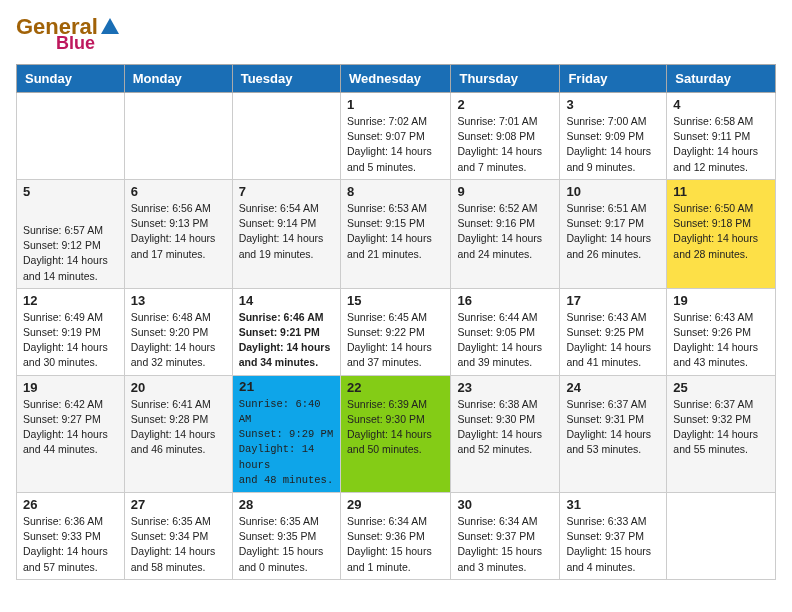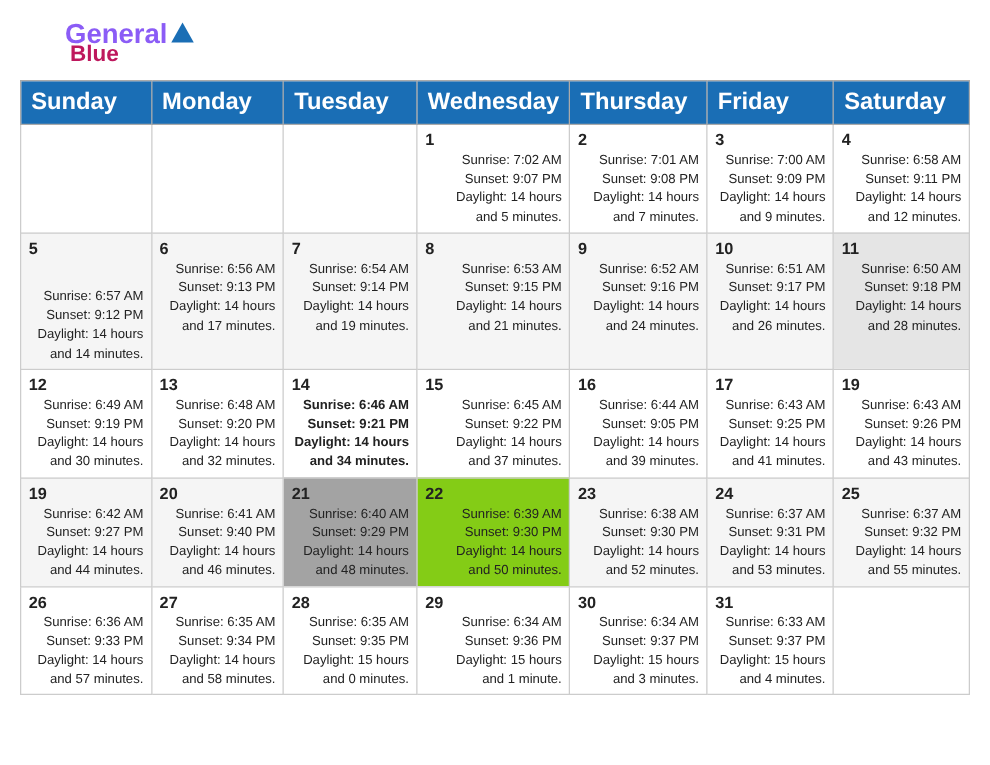--- a/index.html
+++ b/index.html
@@ -33,21 +33,21 @@
       font-size: 16px;
       color: #444;
     }
     .calendar {
       width: 100%;
       border-collapse: collapse;
     }
     .calendar th {
       background: #1a6eb5;
       color: #fff;
-      font-size: 19px;
+      font-size: 13px;
       font-weight: bold;
       text-align: left;
       padding: 6px 8px;
       border: 1px solid #aaa;
     }
     .calendar td {
       vertical-align: top;
       border: 1px solid #ccc;
       padding: 4px 6px;
       width: 113px;
@@ -59,33 +59,32 @@
     .calendar tr:nth-child(even) td {
       background: #f5f5f5;
     }
     .day-num {
       font-size: 13px;
       font-weight: bold;
       margin-bottom: 2px;
     }
     .day-info {
       line-height: 1.45;
-      text-align: right;
     }
     .empty-cell {
       background: #fff !important;
     }
   </style>
 </head>
 <body>
 
 <div class="header">
   <div class="logo">
     <div style="display:flex;align-items:center;">
-      <span style="font-size:22px;font-weight:bold;color:#8b5cf6;margin-left:36px;">General</span>
+      <span style="font-size:22px;font-weight:bold;color:#a16207;">General</span>
       <span style="display:inline-block;width:0;height:0;border-left:9px solid transparent;border-right:9px solid transparent;border-bottom:16px solid #1a6eb5;margin-left:3px;margin-bottom:2px;"></span>
     </div>
     <span style="font-size:18px;font-weight:bold;color:#be185d;margin-top:-4px;margin-left:40px;">Blue</span>
   </div>
   <div class="title-block">
     <div class="month-year"></div>
     <div class="location"></div>
   </div>
 </div>
 
@@ -171,21 +170,21 @@
 Daylight: 14 hours
 and 24 minutes.</div>
         </td>
         <td style="background: rgb(245, 245, 245);">
           <div class="day-num">10</div>
           <div class="day-info" style="white-space: pre-line;">Sunrise: 6:51 AM
 Sunset: 9:17 PM
 Daylight: 14 hours
 and 26 minutes.</div>
         </td>
-        <td style="background: #e5e5e5;">
+        <td style="background: #fde047;">
           <div class="day-num">11</div>
           <div class="day-info" style="white-space: pre-line;">Sunrise: 6:50 AM
 Sunset: 9:18 PM
 Daylight: 14 hours
 and 28 minutes.</div>
         </td>
       </tr>
       <tr>
         <td>
           <div class="day-num">12</div>
@@ -241,25 +240,25 @@
         <td style="background: rgb(245, 245, 245);">
           <div class="day-num">19</div>
           <div class="day-info" style="white-space: pre-line;">Sunrise: 6:42 AM
 Sunset: 9:27 PM
 Daylight: 14 hours
 and 44 minutes.</div>
         </td>
         <td style="background: rgb(245, 245, 245);">
           <div class="day-num">20</div>
           <div class="day-info" style="white-space: pre-line;">Sunrise: 6:41 AM
-Sunset: 9:40 PM
+Sunset: 9:28 PM
 Daylight: 14 hours
 and 46 minutes.</div>
         </td>
-        <td style="background: #a3a3a3;">
+        <td style="background: #0ea5e9; font-family: Liberation Mono, monospace;">
           <div class="day-num">21</div>
           <div class="day-info" style="white-space: pre-line;">Sunrise: 6:40 AM
 Sunset: 9:29 PM
 Daylight: 14 hours
 and 48 minutes.</div>
         </td>
         <td style="background: #84cc16;">
           <div class="day-num">22</div>
           <div class="day-info" style="white-space: pre-line;">Sunrise: 6:39 AM
 Sunset: 9:30 PM

